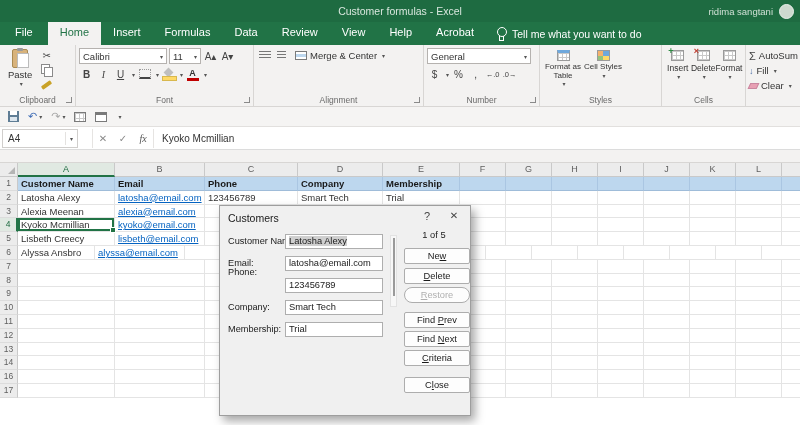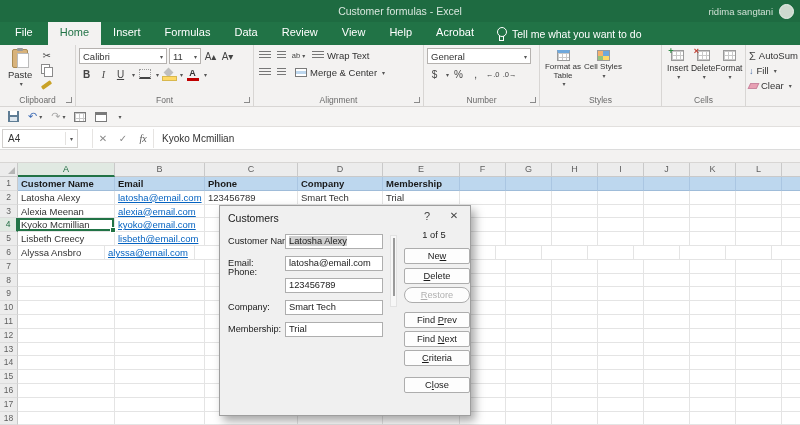--- a/index.html
+++ b/index.html
@@ -211,36 +211,20 @@
     </div>
 
     <div class="group g-align" style="width:170px">
       <div class="rrow">
         <span class="mini">
             <span class="lines"></span>
           </span>
         <span class="mini">
             <span class="lines short"></span>
           </span>
-        <span class="mini">
-            <span class="tinytxt">ab</span>
-            <span class="dd">▾</span>
-          </span>
-        <span class="smalltxt" style="display:flex;align-items:center;gap:3px;margin-left:4px">
-            <span class="lines"></span>
-            <span>Wrap Text</span>
-          </span>
-      </div>
-      <div class="rrow">
-        <span class="mini">
-            <span class="lines"></span>
-          </span>
-        <span class="mini">
-            <span class="lines short"></span>
-          </span>
         <span class="smalltxt" style="display:flex;align-items:center;gap:3px;margin-left:4px">
             <span class="merge-ico"></span>
             <span>Merge &amp; Center</span>
             <span class="dd">▾</span>
           </span>
       </div>
       <div class="glabel">Alignment</div>
       <span class="launcher"></span>
     </div>
 
@@ -451,21 +435,21 @@
           <div class="cell" style="width: 46px;"></div>
           <div class="cell" style="width: 46px;"></div>
           <div class="cell" style="width: 46px;"></div>
           <div class="cell" style="width: 46px;"></div>
           <div class="cell" style="width: 46px;"></div>
           <div class="cell" style="width: 46px;"></div>
           <div class="cell" style="width: 46px;"></div>
         </div>
         <div class="grow">
           <div class="rowh">6</div>
-          <div class="cell" style="width: 87px;">Alyssa Ansbro</div>
+          <div class="cell" style="width: 77px;">Alyssa Ansbro</div>
           <div class="cell link" style="width: 90px;">alyssa@email.com</div>
           <div class="cell" style="width: 93px;"></div>
           <div class="cell" style="width: 85px;"></div>
           <div class="cell" style="width: 77px;"></div>
           <div class="cell" style="width: 46px;"></div>
           <div class="cell" style="width: 46px;"></div>
           <div class="cell" style="width: 46px;"></div>
           <div class="cell" style="width: 46px;"></div>
           <div class="cell" style="width: 46px;"></div>
           <div class="cell" style="width: 46px;"></div>
@@ -594,69 +578,37 @@
           <div class="cell" style="width: 46px;"></div>
           <div class="cell" style="width: 46px;"></div>
           <div class="cell" style="width: 46px;"></div>
           <div class="cell" style="width: 46px;"></div>
           <div class="cell" style="width: 46px;"></div>
           <div class="cell" style="width: 46px;"></div>
           <div class="cell" style="width: 46px;"></div>
           <div class="cell" style="width: 46px;"></div>
         </div>
         <div class="grow">
-          <div class="rowh">15</div>
-          <div class="cell" style="width: 97px;"></div>
-          <div class="cell" style="width: 90px;"></div>
-          <div class="cell" style="width: 93px;"></div>
-          <div class="cell" style="width: 85px;"></div>
-          <div class="cell" style="width: 77px;"></div>
-          <div class="cell" style="width: 46px;"></div>
-          <div class="cell" style="width: 46px;"></div>
-          <div class="cell" style="width: 46px;"></div>
-          <div class="cell" style="width: 46px;"></div>
-          <div class="cell" style="width: 46px;"></div>
-          <div class="cell" style="width: 46px;"></div>
-          <div class="cell" style="width: 46px;"></div>
-          <div class="cell" style="width: 46px;"></div>
-        </div>
-        <div class="grow">
           <div class="rowh">16</div>
           <div class="cell" style="width: 97px;"></div>
           <div class="cell" style="width: 90px;"></div>
           <div class="cell" style="width: 93px;"></div>
           <div class="cell" style="width: 85px;"></div>
           <div class="cell" style="width: 77px;"></div>
           <div class="cell" style="width: 46px;"></div>
           <div class="cell" style="width: 46px;"></div>
           <div class="cell" style="width: 46px;"></div>
           <div class="cell" style="width: 46px;"></div>
           <div class="cell" style="width: 46px;"></div>
           <div class="cell" style="width: 46px;"></div>
           <div class="cell" style="width: 46px;"></div>
           <div class="cell" style="width: 46px;"></div>
         </div>
         <div class="grow">
           <div class="rowh">17</div>
-          <div class="cell" style="width: 97px;"></div>
-          <div class="cell" style="width: 90px;"></div>
-          <div class="cell" style="width: 93px;"></div>
-          <div class="cell" style="width: 85px;"></div>
-          <div class="cell" style="width: 77px;"></div>
-          <div class="cell" style="width: 46px;"></div>
-          <div class="cell" style="width: 46px;"></div>
-          <div class="cell" style="width: 46px;"></div>
-          <div class="cell" style="width: 46px;"></div>
-          <div class="cell" style="width: 46px;"></div>
-          <div class="cell" style="width: 46px;"></div>
-          <div class="cell" style="width: 46px;"></div>
-          <div class="cell" style="width: 46px;"></div>
-        </div>
-        <div class="grow">
-          <div class="rowh">18</div>
           <div class="cell" style="width: 97px;"></div>
           <div class="cell" style="width: 90px;"></div>
           <div class="cell" style="width: 93px;"></div>
           <div class="cell" style="width: 85px;"></div>
           <div class="cell" style="width: 77px;"></div>
           <div class="cell" style="width: 46px;"></div>
           <div class="cell" style="width: 46px;"></div>
           <div class="cell" style="width: 46px;"></div>
           <div class="cell" style="width: 46px;"></div>
           <div class="cell" style="width: 46px;"></div>

